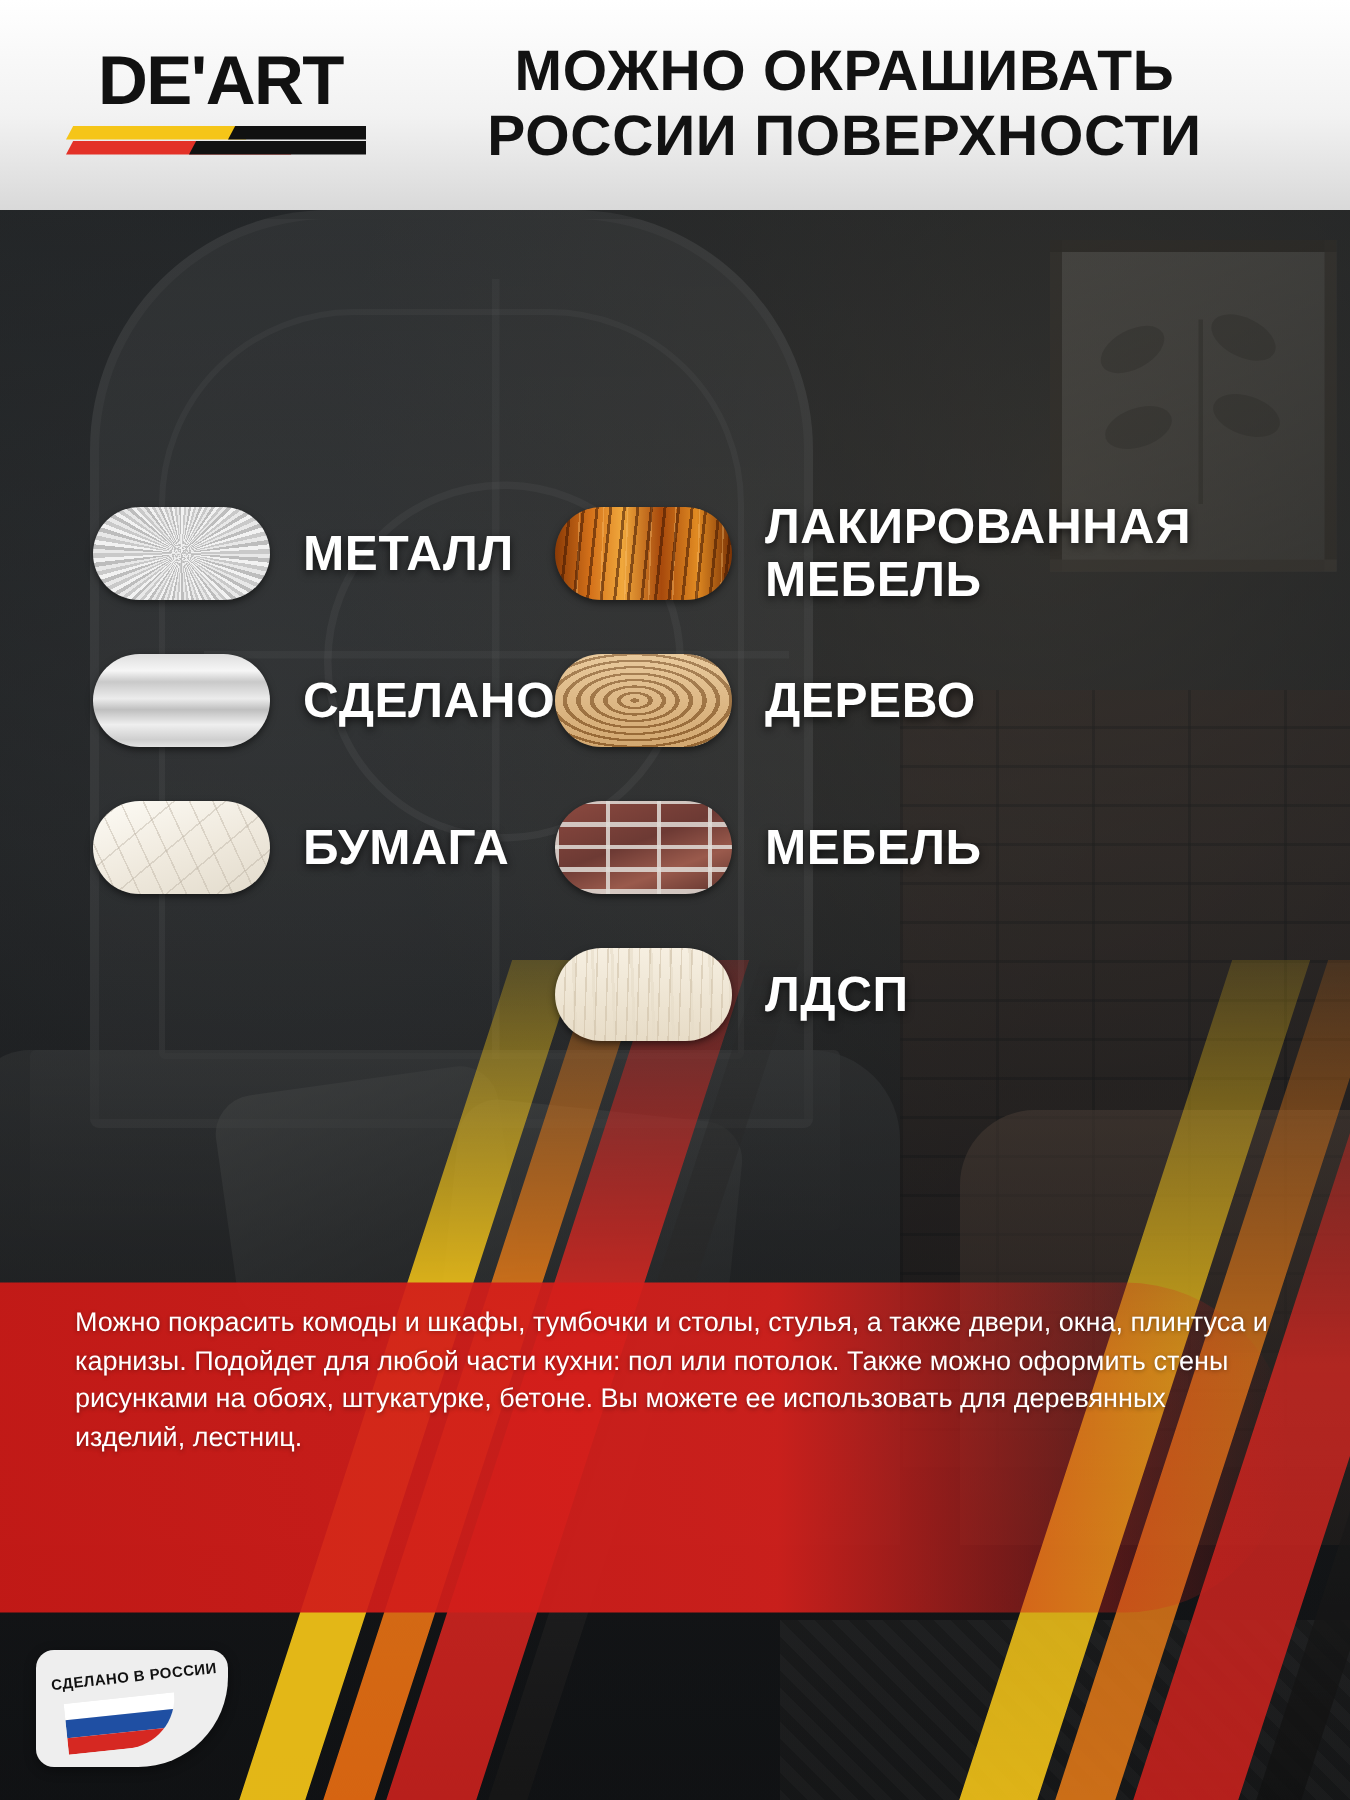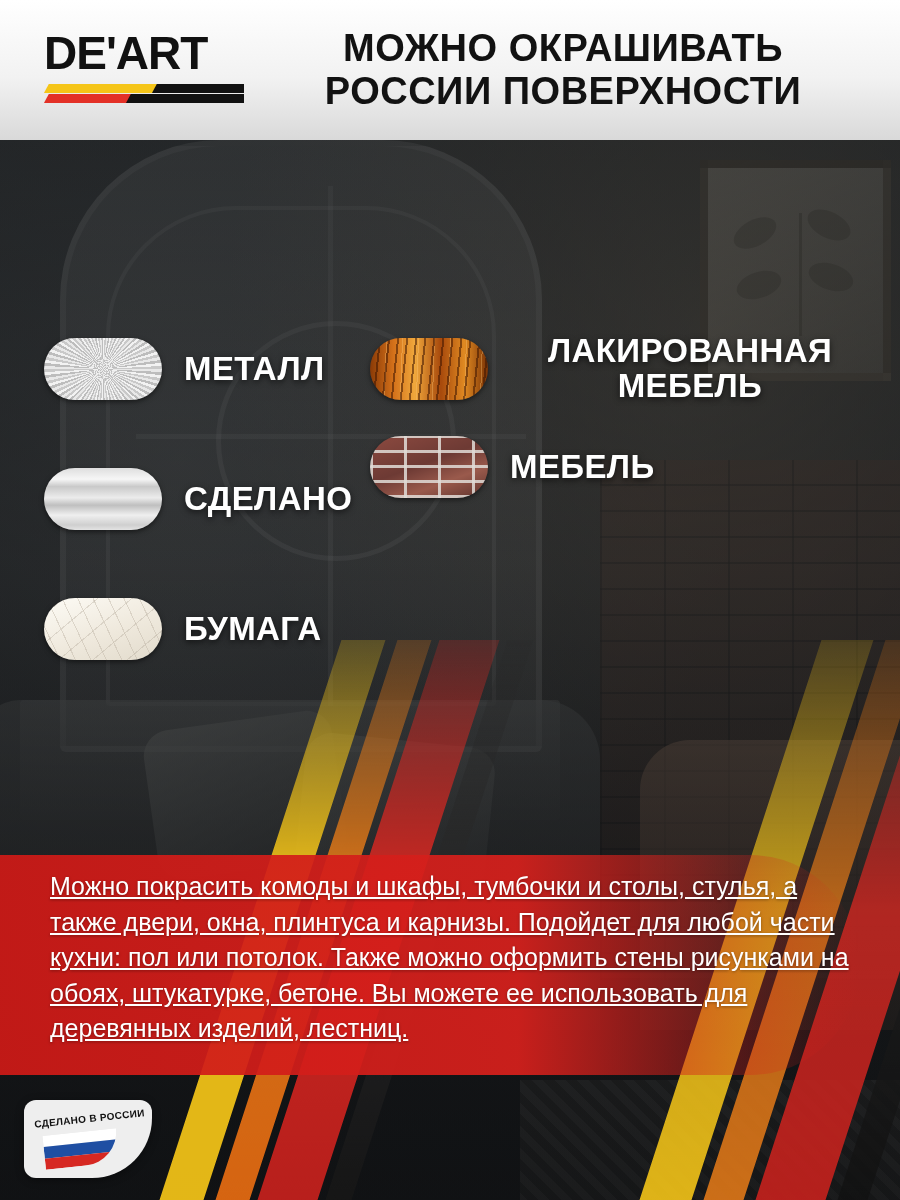--- a/index.html
+++ b/index.html
@@ -26,20 +26,21 @@
     height: 140px;
     background: linear-gradient(180deg, #ffffff 0%, #f2f2f2 55%, #d9d9d9 100%);
     display: flex;
     align-items: center;
     z-index: 20;
   }
   .brand {
     width: 250px;
     padding-left: 44px;
     box-sizing: border-box;
+    text-align: center;
   }
   .brand-name {
     font-size: 46px;
     font-weight: bold;
     letter-spacing: -1px;
     color: #111;
     line-height: 1;
     font-family: "Liberation Sans", sans-serif;
   }
   .brand-bars {
@@ -232,22 +233,22 @@
     position: absolute;
     left: 0; top: 320px;
     width: 900px;
     z-index: 12;
     display: flex;
   }
   .col {
     display: flex;
     flex-direction: column;
   }
-  .col.left  { width: 370px; padding-left: 44px; box-sizing: border-box; gap: 32px; }
-  .col.right { width: 530px; text-align: center; }
+  .col.left  { width: 370px; padding-left: 62px; box-sizing: border-box; }
+  .col.right { width: 530px; }
   .surface-item {
     display: flex;
     align-items: center;
     height: 98px;
   }
   .swatch {
     width: 118px;
     height: 62px;
     border-radius: 31px;
     flex: 0 0 auto;
@@ -324,24 +325,23 @@
     left: -40px; top: 0;
     width: 900px; height: 220px;
     background: linear-gradient(90deg, rgba(205,25,22,0.93) 0%, rgba(214,32,28,0.93) 62%, rgba(214,32,28,0.0) 100%);
     border-radius: 0 120px 120px 0;
   }
   .desc-text {
     position: absolute;
     left: 50px; top: 14px;
     width: 800px;
     color: #ffffff;
-    font-size: 25px;
+    font-size: 18px;
     line-height: 1.42;
     text-shadow: 0 1px 3px rgba(0,0,0,0.35);
-    text-decoration: underline;
   }
 
   
   .badge {
     position: absolute;
     left: 24px; top: 1100px;
     width: 128px; height: 78px;
     background: rgba(255,255,255,0.93);
     border-radius: 12px 12px 60px 12px;
     z-index: 16;
@@ -440,22 +440,30 @@
         <div class="surface-label">БУМАГА</div>
       </div>
     </div>
 
     <div class="col right">
       <div class="surface-item">
         <div class="swatch sw-lacquer"></div>
         <div class="surface-label">ЛАКИРОВАННАЯ МЕБЕЛЬ</div>
       </div>
       <div class="surface-item">
+        <div class="swatch sw-wood"></div>
+        <div class="surface-label">ДЕРЕВО</div>
+      </div>
+      <div class="surface-item">
         <div class="swatch sw-brick"></div>
         <div class="surface-label">МЕБЕЛЬ</div>
+      </div>
+      <div class="surface-item">
+        <div class="swatch sw-ldsp"></div>
+        <div class="surface-label">ЛДСП</div>
       </div>
     </div>
 
   </div>
 
   <div class="desc-panel">
     <div class="desc-bg"></div>
     <div class="desc-text">Можно покрасить комоды и шкафы, тумбочки и столы, стулья, а также двери, окна, плинтуса и карнизы. Подойдет для любой части кухни: пол или потолок. Также можно оформить стены рисунками на обоях, штукатурке, бетоне. Вы можете ее использовать для деревянных изделий, лестниц.</div>
   </div>
 

